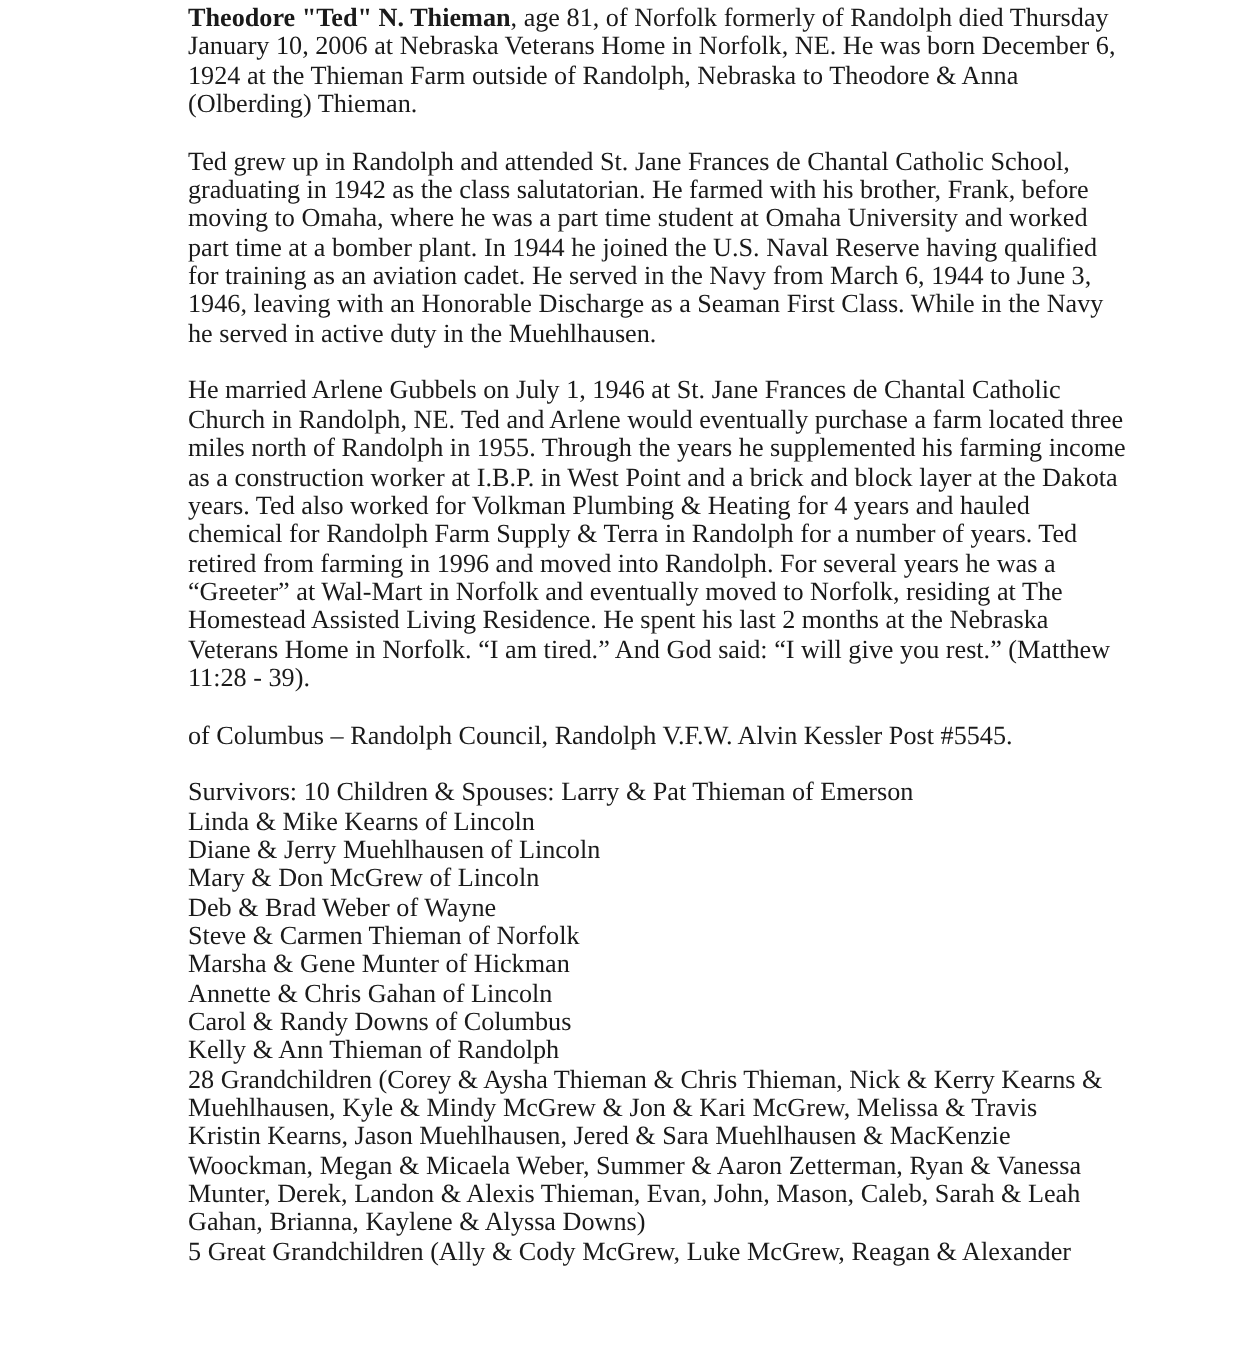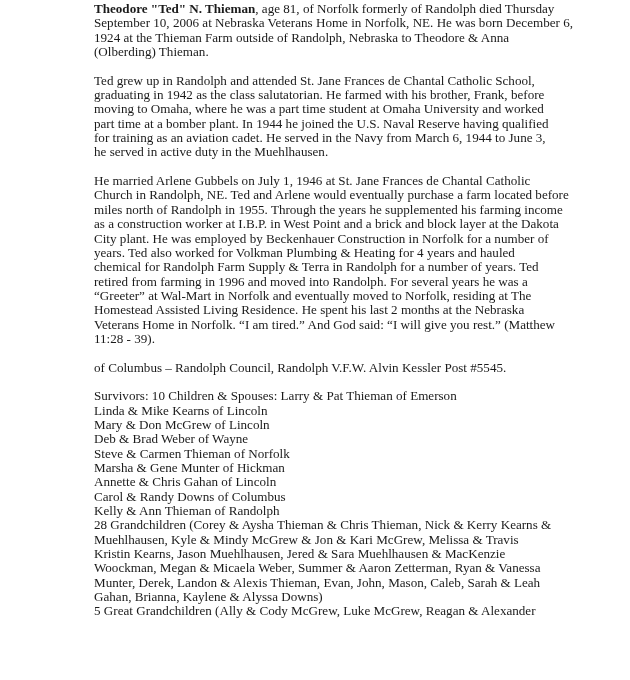--- a/index.html
+++ b/index.html
@@ -16,56 +16,57 @@
   .line { display: block; white-space: nowrap; }
   .bold { font-weight: bold; }
 </style>
 </head>
 <body>
 
 <div class="doc">
 
   <div class="para">
     <span class="line"><span class="bold">Theodore "Ted" N. Thieman</span><span>, age 81, of Norfolk formerly of Randolph died Thursday</span></span>
-    <span class="line">September 10, 2006 at Nebraska Veterans Home in Norfolk, NE. He was born December 6,</span>
+    <span class="line">January 10, 2006 at Nebraska Veterans Home in Norfolk, NE. He was born December 6,</span>
     <span class="line">1924 at the Thieman Farm outside of Randolph, Nebraska to Theodore &amp; Anna</span>
     <span class="line">(Olberding) Thieman.</span>
   </div>
 
   <div class="para">
     <span class="line">Ted grew up in Randolph and attended St. Jane Frances de Chantal Catholic School,</span>
     <span class="line">graduating in 1942 as the class salutatorian. He farmed with his brother, Frank, before</span>
     <span class="line">moving to Omaha, where he was a part time student at Omaha University and worked</span>
     <span class="line">part time at a bomber plant. In 1944 he joined the U.S. Naval Reserve having qualified</span>
     <span class="line">for training as an aviation cadet. He served in the Navy from March 6, 1944 to June 3,</span>
+    <span class="line">1946, leaving with an Honorable Discharge as a Seaman First Class. While in the Navy</span>
     <span class="line">he served in active duty in the Muehlhausen.</span>
   </div>
 
   <div class="para">
     <span class="line">He married Arlene Gubbels on July 1, 1946 at St. Jane Frances de Chantal Catholic</span>
-    <span class="line">Church in Randolph, NE. Ted and Arlene would eventually purchase a farm located before</span>
+    <span class="line">Church in Randolph, NE. Ted and Arlene would eventually purchase a farm located three</span>
     <span class="line">miles north of Randolph in 1955. Through the years he supplemented his farming income</span>
     <span class="line">as a construction worker at I.B.P. in West Point and a brick and block layer at the Dakota</span>
-    <span class="line">City plant. He was employed by Beckenhauer Construction in Norfolk for a number of</span>
     <span class="line">years. Ted also worked for Volkman Plumbing &amp; Heating for 4 years and hauled</span>
     <span class="line">chemical for Randolph Farm Supply &amp; Terra in Randolph for a number of years. Ted</span>
     <span class="line">retired from farming in 1996 and moved into Randolph. For several years he was a</span>
     <span class="line">“Greeter” at Wal-Mart in Norfolk and eventually moved to Norfolk, residing at The</span>
     <span class="line">Homestead Assisted Living Residence. He spent his last 2 months at the Nebraska</span>
     <span class="line">Veterans Home in Norfolk. “I am tired.” And God said: “I will give you rest.” (Matthew</span>
     <span class="line">11:28 - 39).</span>
   </div>
 
   <div class="para">
     <span class="line">of Columbus – Randolph Council, Randolph V.F.W. Alvin Kessler Post #5545.</span>
   </div>
 
   <div class="para">
     <span class="line">Survivors: 10 Children &amp; Spouses: Larry &amp; Pat Thieman of Emerson</span>
     <span class="line">Linda &amp; Mike Kearns of Lincoln</span>
+    <span class="line">Diane &amp; Jerry Muehlhausen of Lincoln</span>
     <span class="line">Mary &amp; Don McGrew of Lincoln</span>
     <span class="line">Deb &amp; Brad Weber of Wayne</span>
     <span class="line">Steve &amp; Carmen Thieman of Norfolk</span>
     <span class="line">Marsha &amp; Gene Munter of Hickman</span>
     <span class="line">Annette &amp; Chris Gahan of Lincoln</span>
     <span class="line">Carol &amp; Randy Downs of Columbus</span>
     <span class="line">Kelly &amp; Ann Thieman of Randolph</span>
     <span class="line">28 Grandchildren (Corey &amp; Aysha Thieman &amp; Chris Thieman, Nick &amp; Kerry Kearns &amp;</span>
     <span class="line">Muehlhausen, Kyle &amp; Mindy McGrew &amp; Jon &amp; Kari McGrew, Melissa &amp; Travis</span>
     <span class="line">Kristin Kearns, Jason Muehlhausen, Jered &amp; Sara Muehlhausen &amp; MacKenzie</span>

